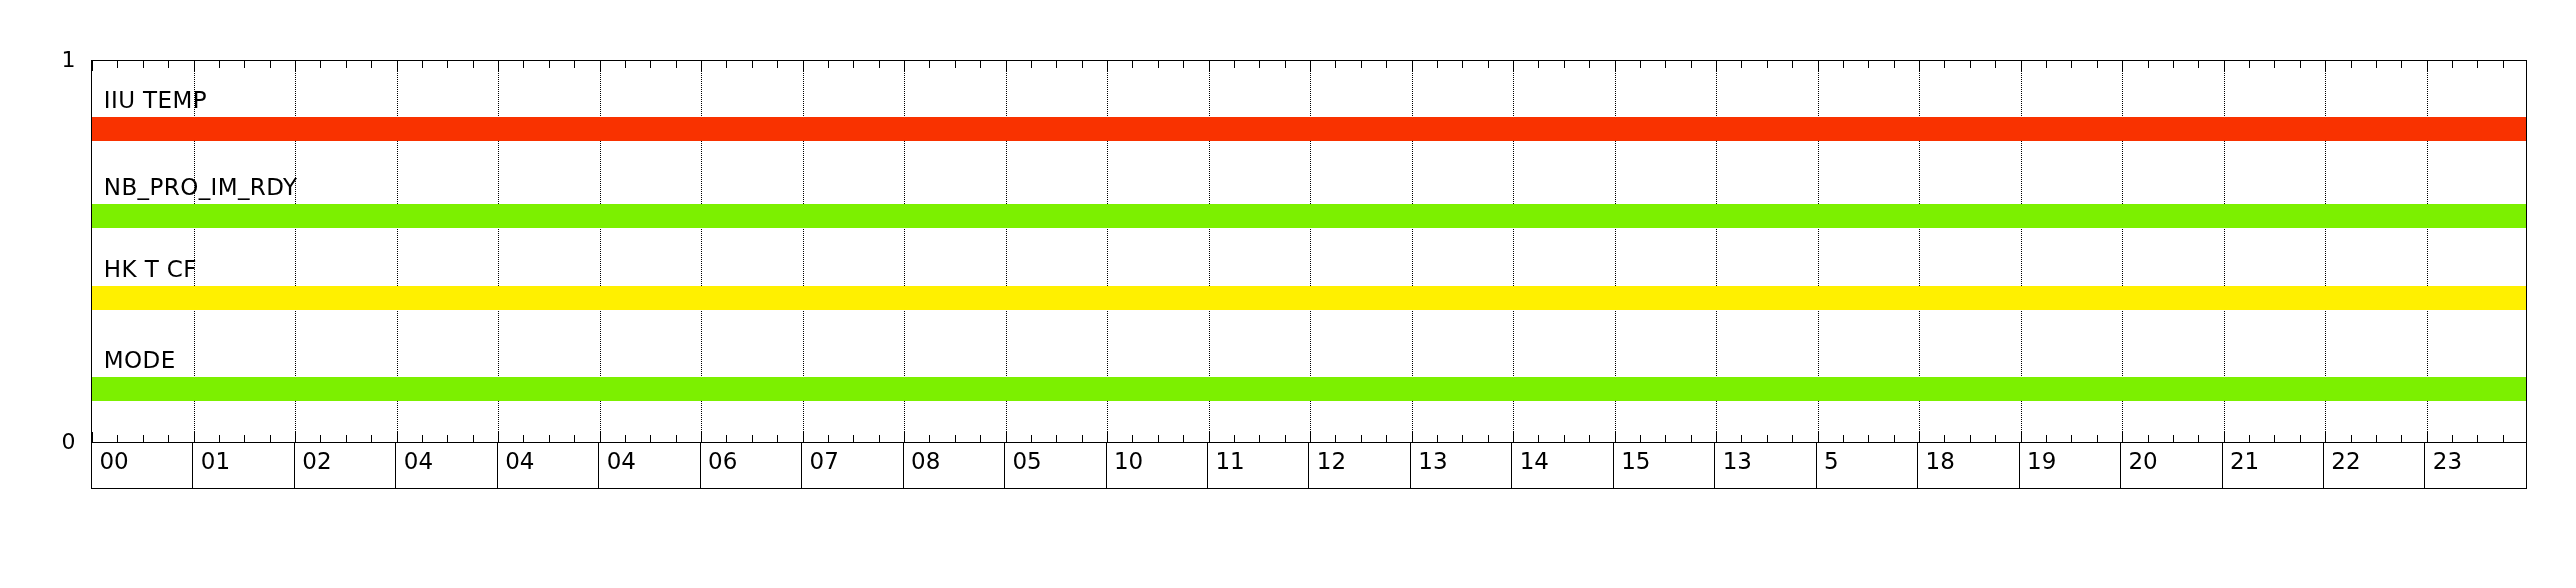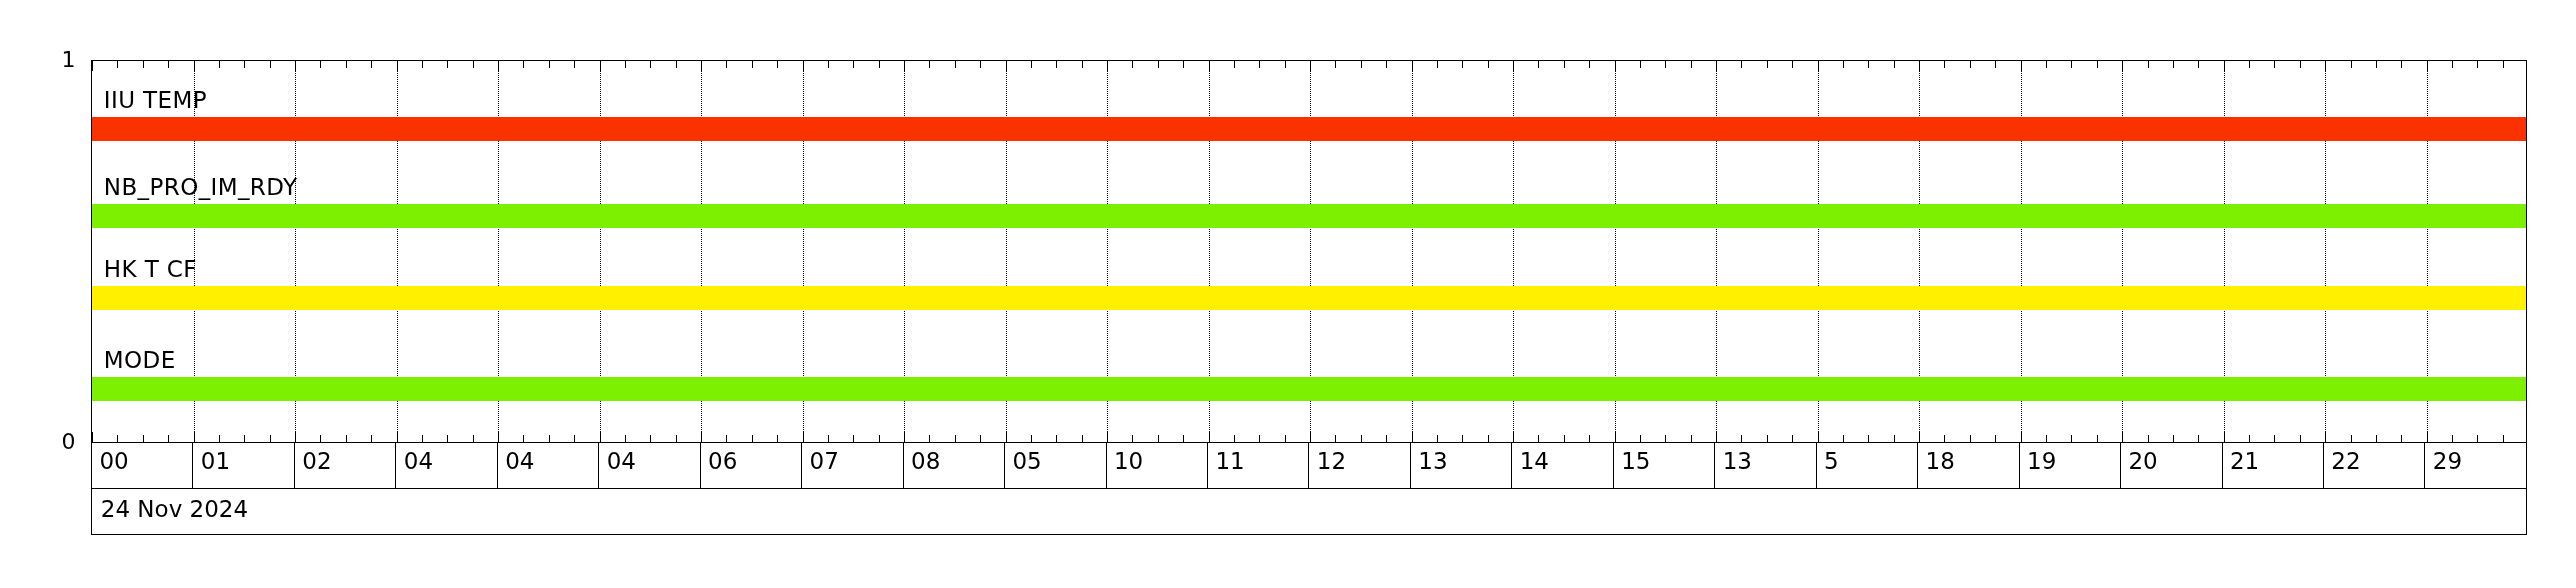--- a/index.html
+++ b/index.html
@@ -455,22 +455,19 @@
       <div class="hour-cell">
         <span>20</span>
       </div>
       <div class="hour-cell">
         <span>21</span>
       </div>
       <div class="hour-cell">
         <span>22</span>
       </div>
       <div class="hour-cell">
-        <span>29</span>
+        <span>23</span>
       </div>
     </div>
 
-  <div id="date-strip">
-    <span>24 Nov 2024</span>
-  </div>
 
 </div>
 
 
 </body></html>

